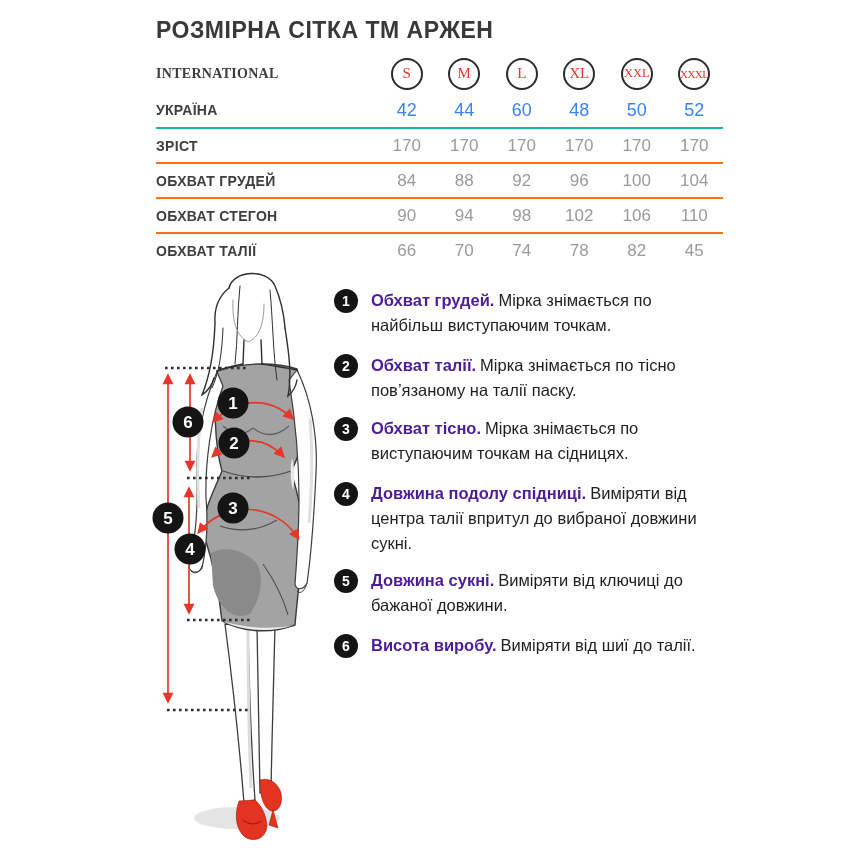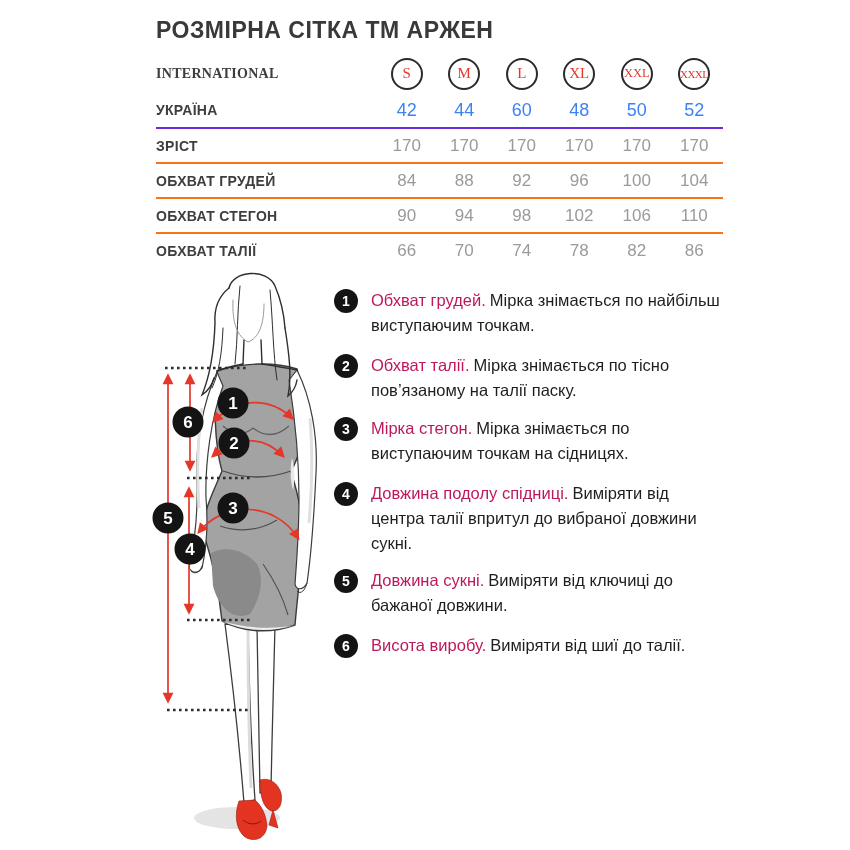--- a/index.html
+++ b/index.html
@@ -11,41 +11,41 @@
   .title{
     position:absolute;left:156px;top:17px;margin:0;
     font-size:23px;font-weight:600;letter-spacing:.5px;color:#393939;
   }
   
   .size-table{position:absolute;left:156px;top:54px;width:567px;}
   .trow{display:flex;align-items:center;}
   .tlabel{flex:0 0 222px;font-size:14px;font-weight:600;letter-spacing:.3px;color:#3e3e3e;}
   .tcell{flex:1;text-align:center;}
   .trow-int{height:39px;font-family:Liberation Serif, serif;}
-  .trow-ua{height:34px;border-bottom:2px solid #6d28d9;}
+  .trow-ua{height:34px;border-bottom:2px solid #14b8a6;}
   .trow-ua .tcell{font-size:18px;color:#3b82f6;}
   .trow-val{height:33px;border-bottom:2px solid #f97316;}
   .trow-val:last-child{border-bottom:none;}
   .trow-val .tcell{font-size:17px;color:#9a9a9a;}
   .size-circle{
     display:inline-flex;align-items:center;justify-content:center;
     width:28px;height:28px;border:2px solid #2b2b2b;border-radius:50%;
     color:#e4372a;font-size:15px;white-space:nowrap;overflow:visible;
   }
   .tcell:nth-child(6) .size-circle{font-size:12.5px;}
   .tcell:nth-child(7) .size-circle{font-size:11px;letter-spacing:-.5px;}
   
   .mi{position:absolute;left:334px;display:flex;gap:13px;width:392px;}
   .mi .bullet{
     flex:0 0 24px;width:24px;height:24px;border-radius:50%;background:#141414;
     color:#fff;font-size:14px;font-weight:600;display:flex;align-items:center;justify-content:center;
     margin-top:1px;
   }
   .mi .mtext{font-size:16.5px;line-height:25px;color:#1e1e1e;}
-  .mi .term{font-weight:normal;color:#be185d;margin-right:4px;}
+  .mi .term{font-weight:bold;color:#4c1d95;margin-right:4px;}
   .mi1{top:288px;} .mi2{top:353px;} .mi3{top:416px;}
   .mi4{top:481px;} .mi5{top:568px;} .mi6{top:633px;}
   
   .figure{position:absolute;left:145px;top:268px;width:200px;height:582px;}
 </style>
 </head>
 <body>
 
 <div class="page">
 
@@ -97,21 +97,21 @@
       <div class="tcell">106</div>
       <div class="tcell">110</div>
     </div>
     <div class="trow trow-val">
       <div class="tlabel">ОБХВАТ ТАЛІЇ</div>
       <div class="tcell">66</div>
       <div class="tcell">70</div>
       <div class="tcell">74</div>
       <div class="tcell">78</div>
       <div class="tcell">82</div>
-      <div class="tcell">86</div>
+      <div class="tcell">45</div>
     </div>
   </div>
 
   <div class="figure">
     <svg width="200" height="582" viewBox="0 0 200 582" xmlns="http://www.w3.org/2000/svg">
       <defs>
         <marker id="mr" markerWidth="8" markerHeight="8" viewBox="0 0 10 10" refX="7" refY="5" orient="auto-start-reverse">
           <path d="M1,1 L9,5 L1,9 Z" fill="#e4372a"></path>
         </marker>
       </defs>
@@ -200,21 +200,21 @@
   <div class="mi mi1">
     <div class="bullet">1</div>
     <div class="mtext"><span class="term">Обхват грудей.</span><span>Мірка знімається по найбільш виступаючим точкам.</span></div>
   </div>
   <div class="mi mi2">
     <div class="bullet">2</div>
     <div class="mtext"><span class="term">Обхват талії.</span><span>Мірка знімається по тісно пов’язаному на талії паску.</span></div>
   </div>
   <div class="mi mi3">
     <div class="bullet">3</div>
-    <div class="mtext"><span class="term">Мірка стегон.</span><span>Мірка знімається по виступаючим точкам на сідницях.</span></div>
+    <div class="mtext"><span class="term">Обхват тісно.</span><span>Мірка знімається по виступаючим точкам на сідницях.</span></div>
   </div>
   <div class="mi mi4">
     <div class="bullet">4</div>
     <div class="mtext"><span class="term">Довжина подолу спідниці.</span><span>Виміряти від центра талії впритул до вибраної довжини сукні.</span></div>
   </div>
   <div class="mi mi5">
     <div class="bullet">5</div>
     <div class="mtext"><span class="term">Довжина сукні.</span><span>Виміряти від ключиці до бажаної довжини.</span></div>
   </div>
   <div class="mi mi6">

